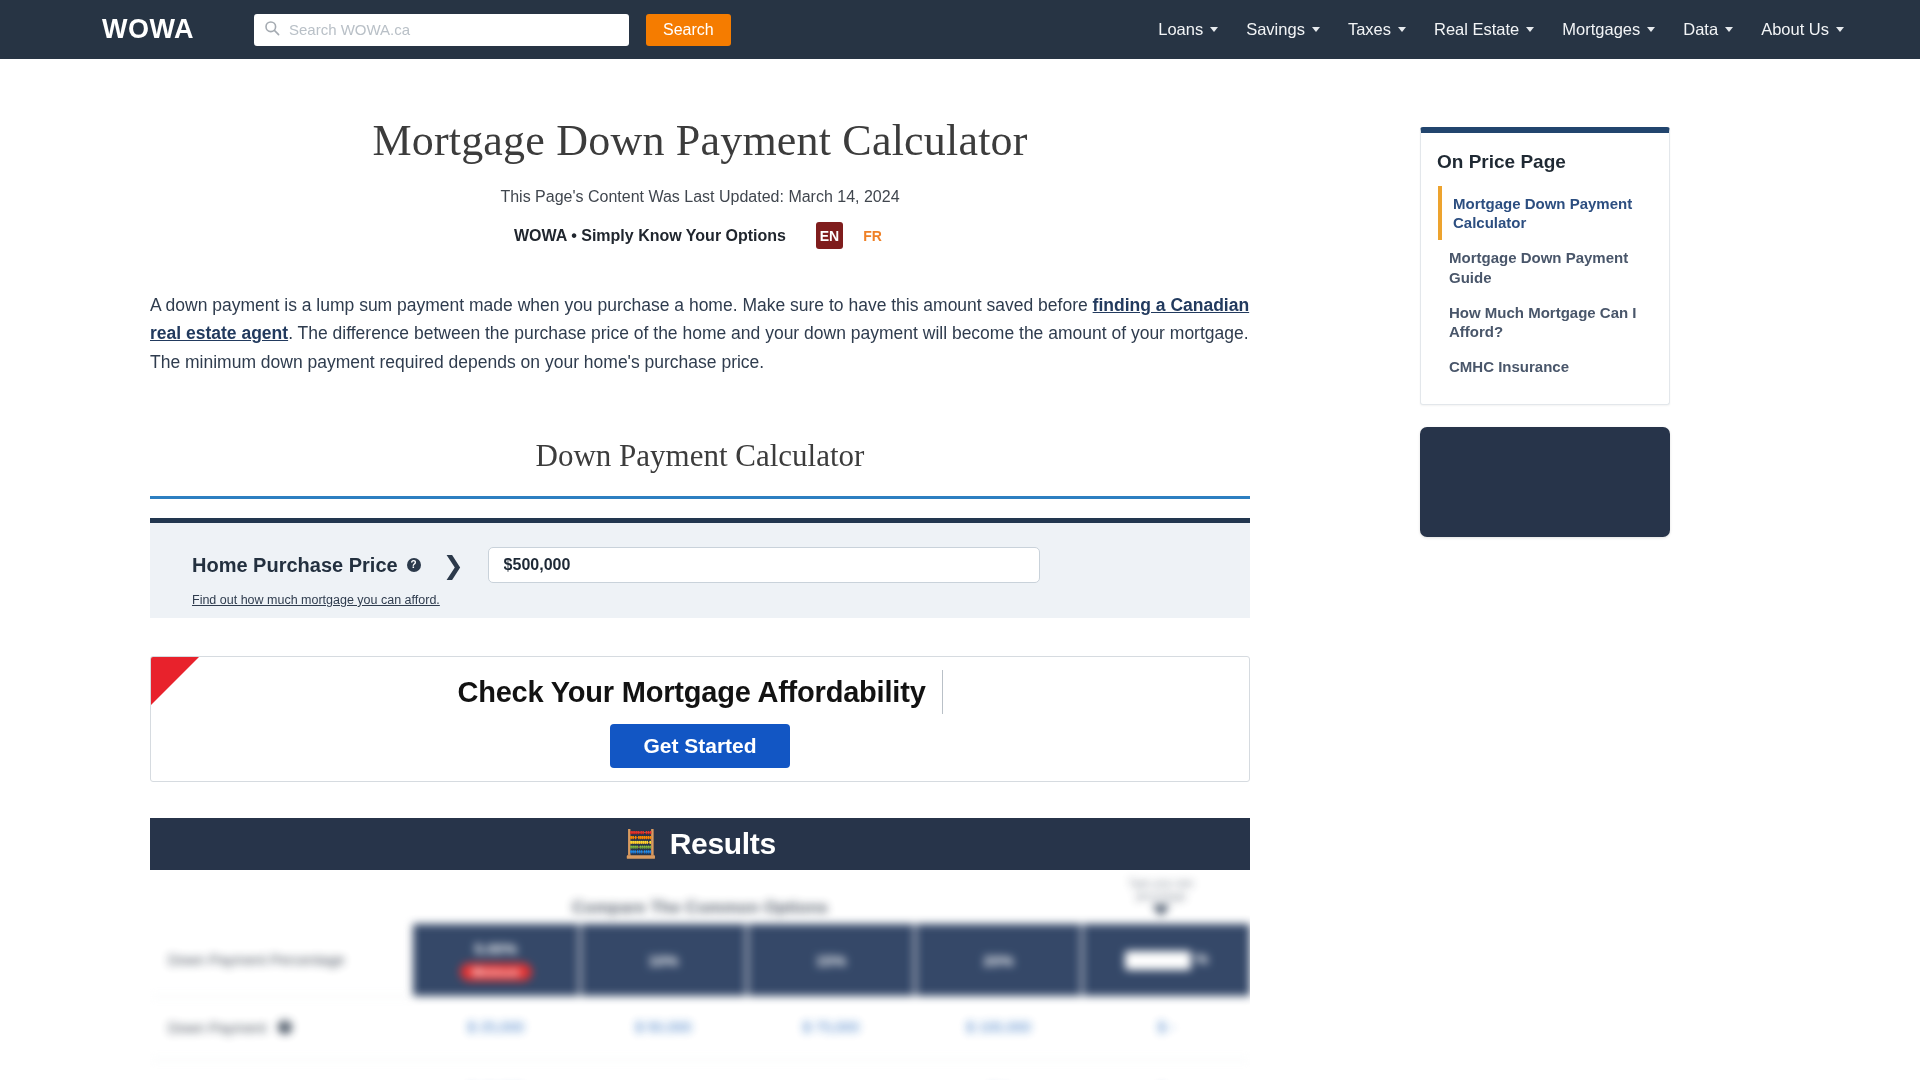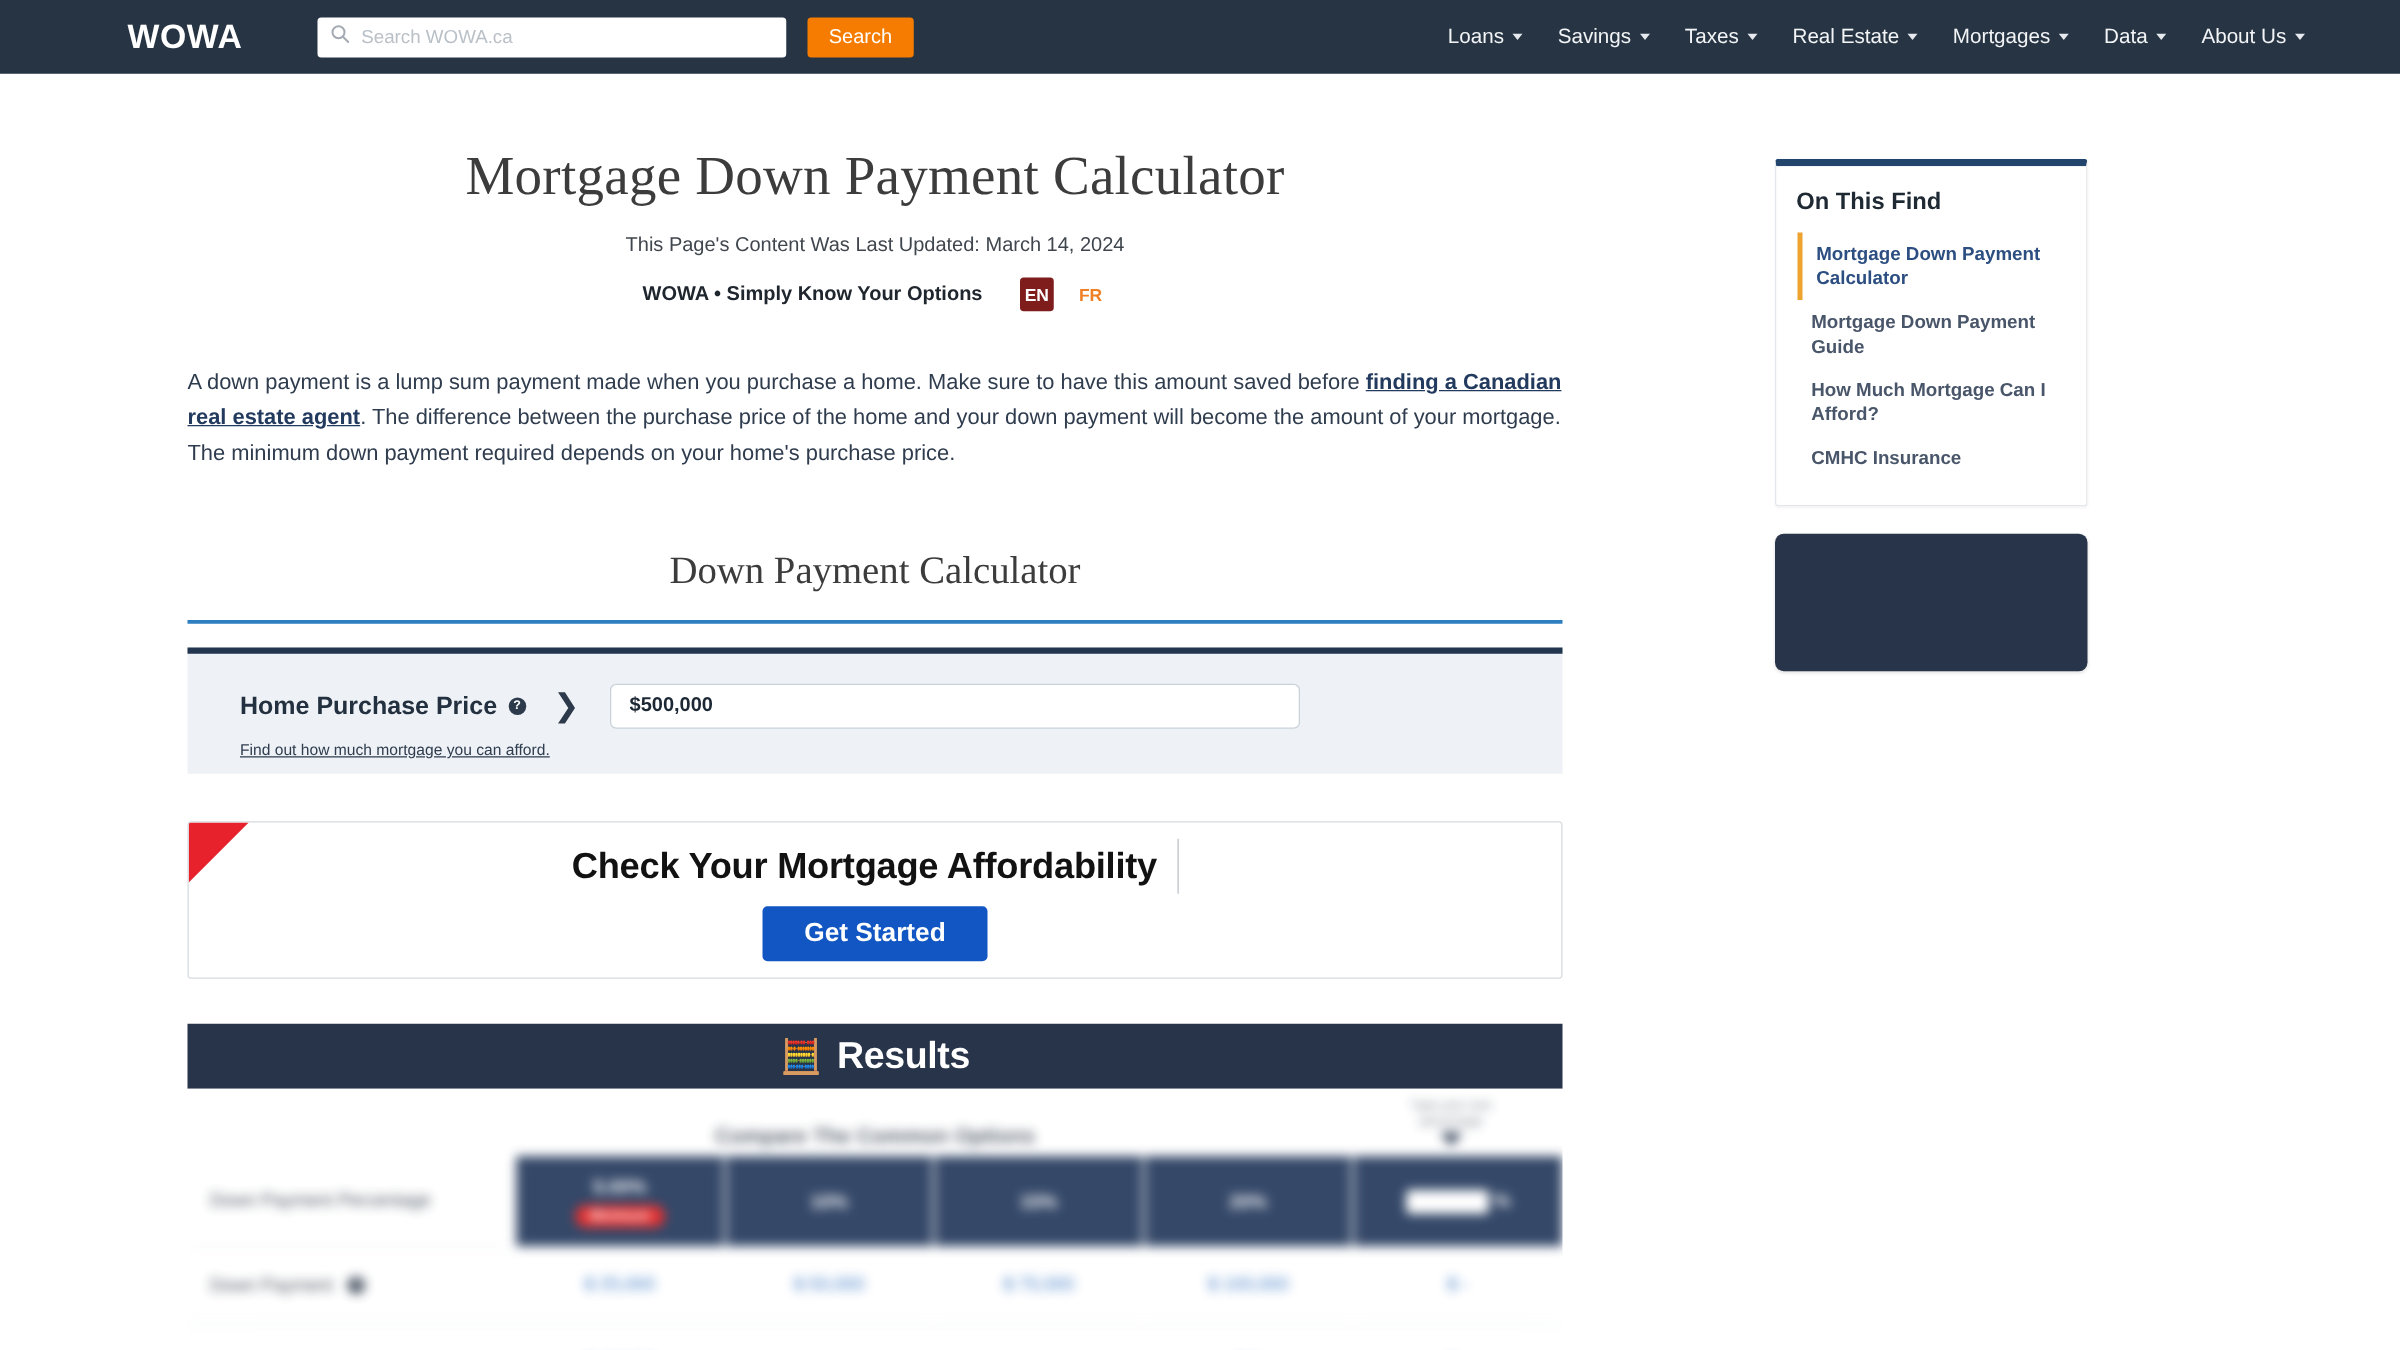--- a/index.html
+++ b/index.html
@@ -579,21 +579,21 @@
             </table>
         </div>
 
       </div>
 
     </div>
   </div>
 
   <div id="sidebar">
     <div id="toc">
-      <div id="toc-title">On This Find</div>
+      <div id="toc-title">On Price Page</div>
       <div class="toc-item active">Mortgage Down Payment Calculator</div>
       <div class="toc-item">Mortgage Down Payment Guide</div>
       <div class="toc-item">How Much Mortgage Can I Afford?</div>
       <div class="toc-item">CMHC Insurance</div>
     </div>
     <div id="ad-slot"></div>
   </div>
 
 </div>
 

